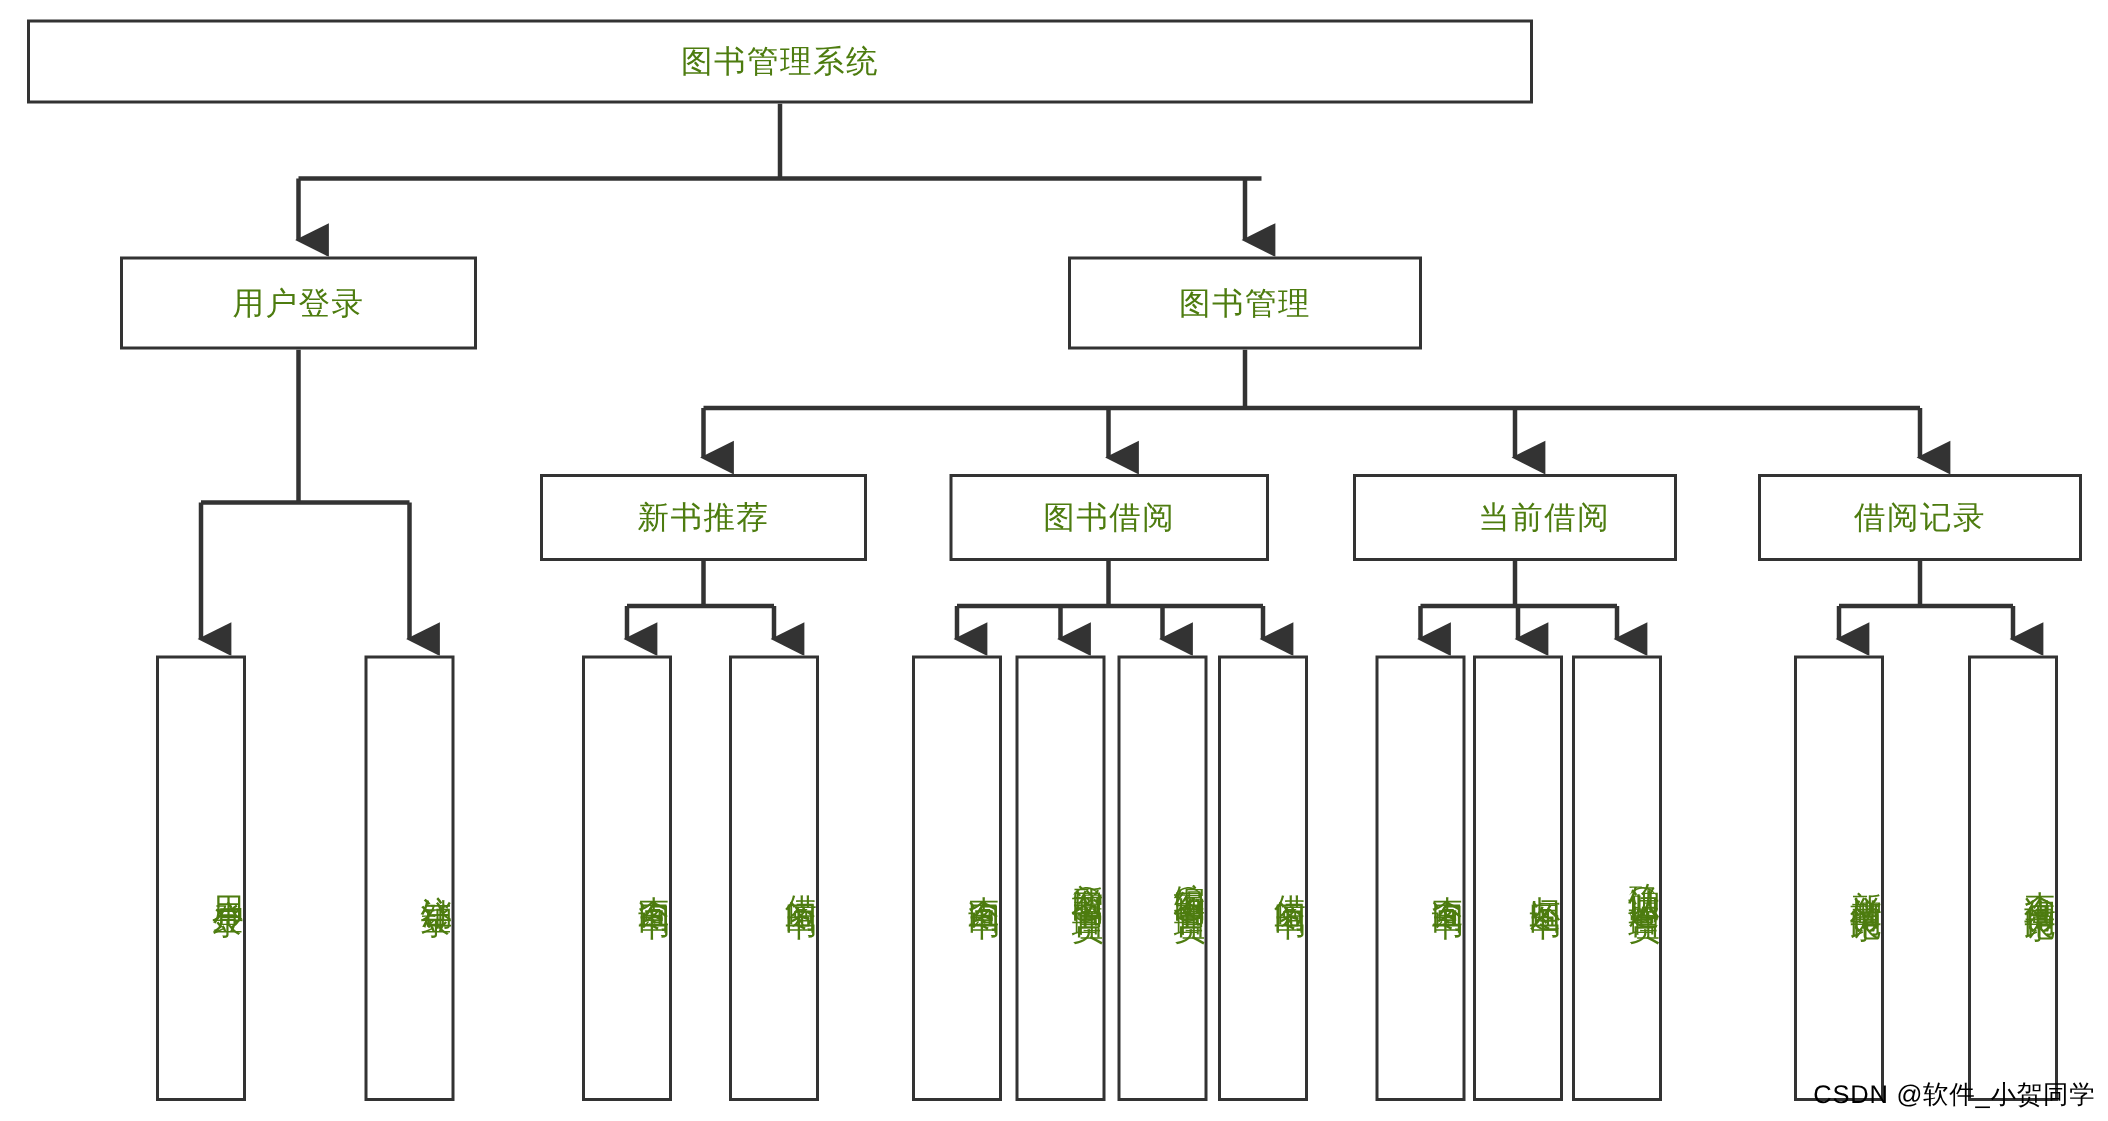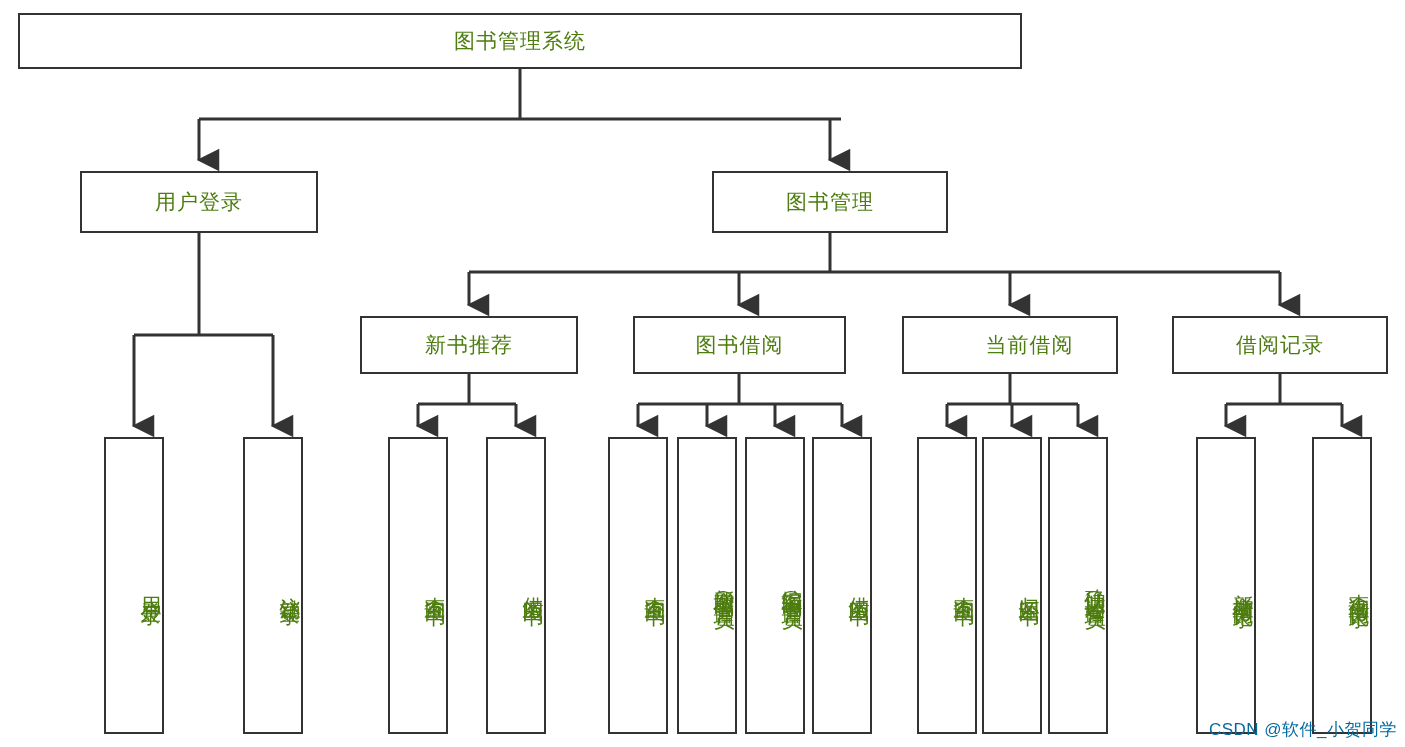--- a/index.html
+++ b/index.html
@@ -54,21 +54,21 @@
     align-items: flex-start;
   }
   .node-label {
     white-space: pre-wrap;
   }
   #watermark {
     position: absolute;
     right: 8px;
     bottom: 6px;
     font-size: 17px;
-    color: #0369a1;
+    color: #000000;
     letter-spacing: 0.5px;
     white-space: nowrap;
   }
 </style>
 </head>
 <body>
 
 <div id="canvas">
 
   <svg id="edges" viewBox="0 0 1405 747" xmlns="http://www.w3.org/2000/svg">

